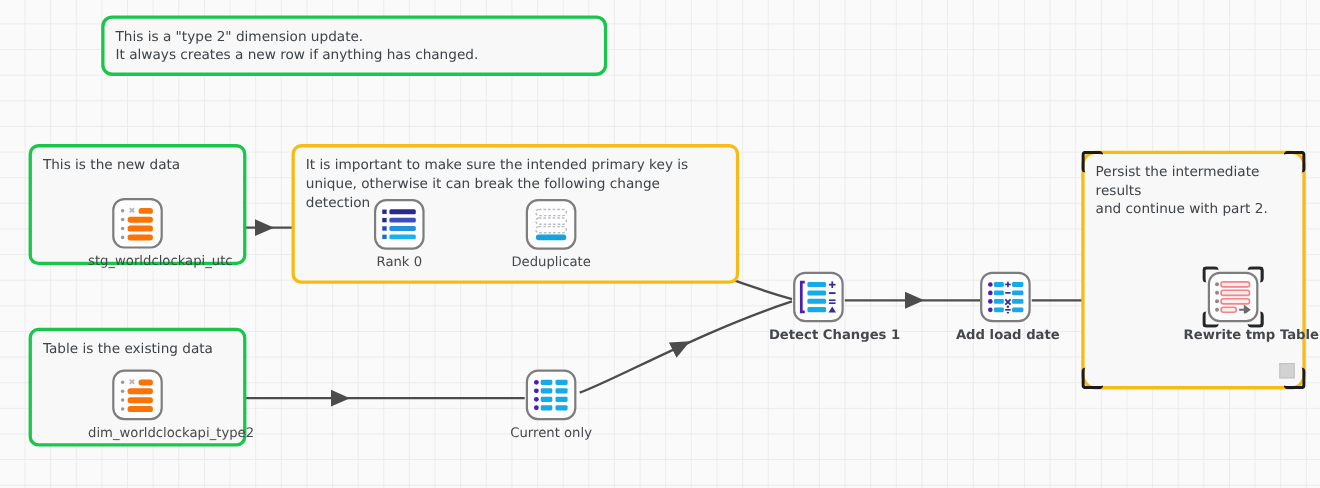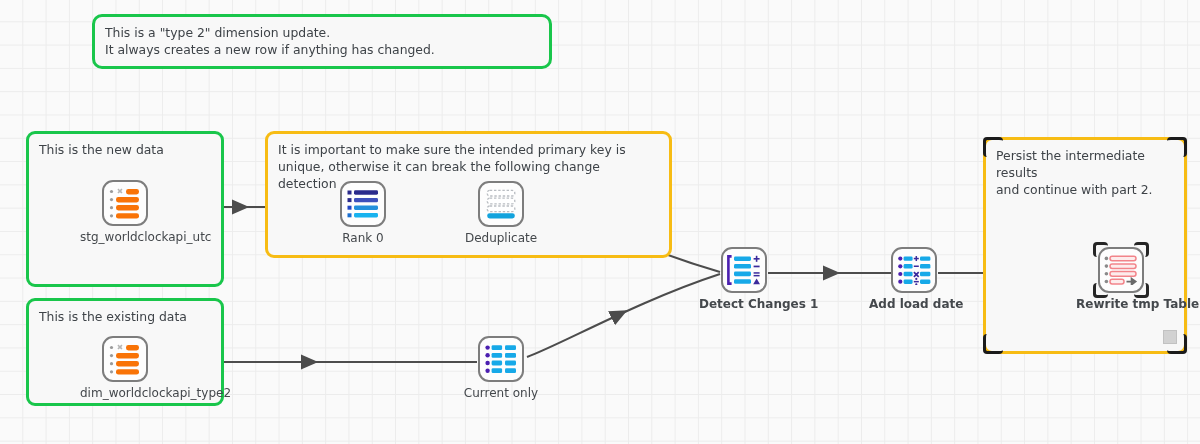--- a/index.html
+++ b/index.html
@@ -162,34 +162,34 @@
       <line x1="938" y1="273" x2="1062" y2="273" stroke="#4c4c4c" stroke-width="2.1"></line>
       <path d="M995,273 L1003,273" stroke="#4c4c4c" stroke-width="2.1" marker-end="url(#ah)"></path>
     </g>
   </svg>
 
   <div class="groupbox green note zbase" style="left:92px; top:14px; width:460px; height:55px;">
     <div class="note-text">This is a "type 2" dimension update.
 It always creates a new row if anything has changed.</div>
   </div>
 
-  <div class="groupbox green zbase" style="left:26px; top:131px; width:198px; height:156px;">
+  <div class="groupbox green zbase" style="left:26px; top:131px; width:198px; height:110px;">
     <div class="note-text">This is the new data</div>
   </div>
 
   <div class="groupbox yellow zbase" style="left:265px; top:131px; width:407px; height:127px;">
     <div class="note-text">It is important to make sure the intended primary key is
 unique, otherwise it can break the following change detection</div>
   </div>
 
   <div class="groupbox green zbase" style="left:26px; top:298px; width:198px; height:108px;">
-    <div class="note-text">This is the existing data</div>
-  </div>
-
-  <div class="groupbox yellow zmid" style="left:983px; top:137px; width:204px; height:217px;">
+    <div class="note-text">Table is the existing data</div>
+  </div>
+
+  <div class="groupbox yellow zmid" style="left:983px; top:137px; width:204px; height:217px;border-radius:13px;">
     <div class="note-text">Persist the intermediate results
 and continue with part 2.</div>
     <div class="sel-corner sel-tl"></div>
     <div class="sel-corner sel-tr"></div>
     <div class="sel-corner sel-bl"></div>
     <div class="sel-corner sel-br"></div>
     <div class="resize-handle"></div>
   </div>
 
   <div class="node zmid" style="left:80px; top:180px;">

